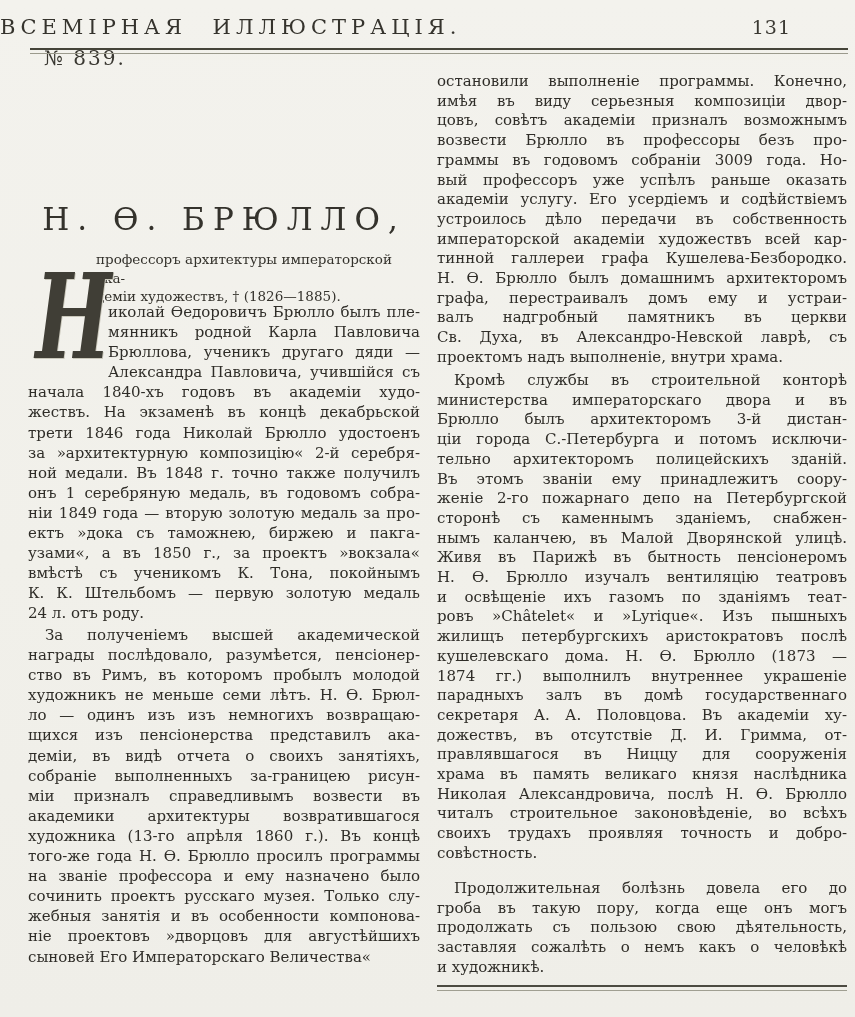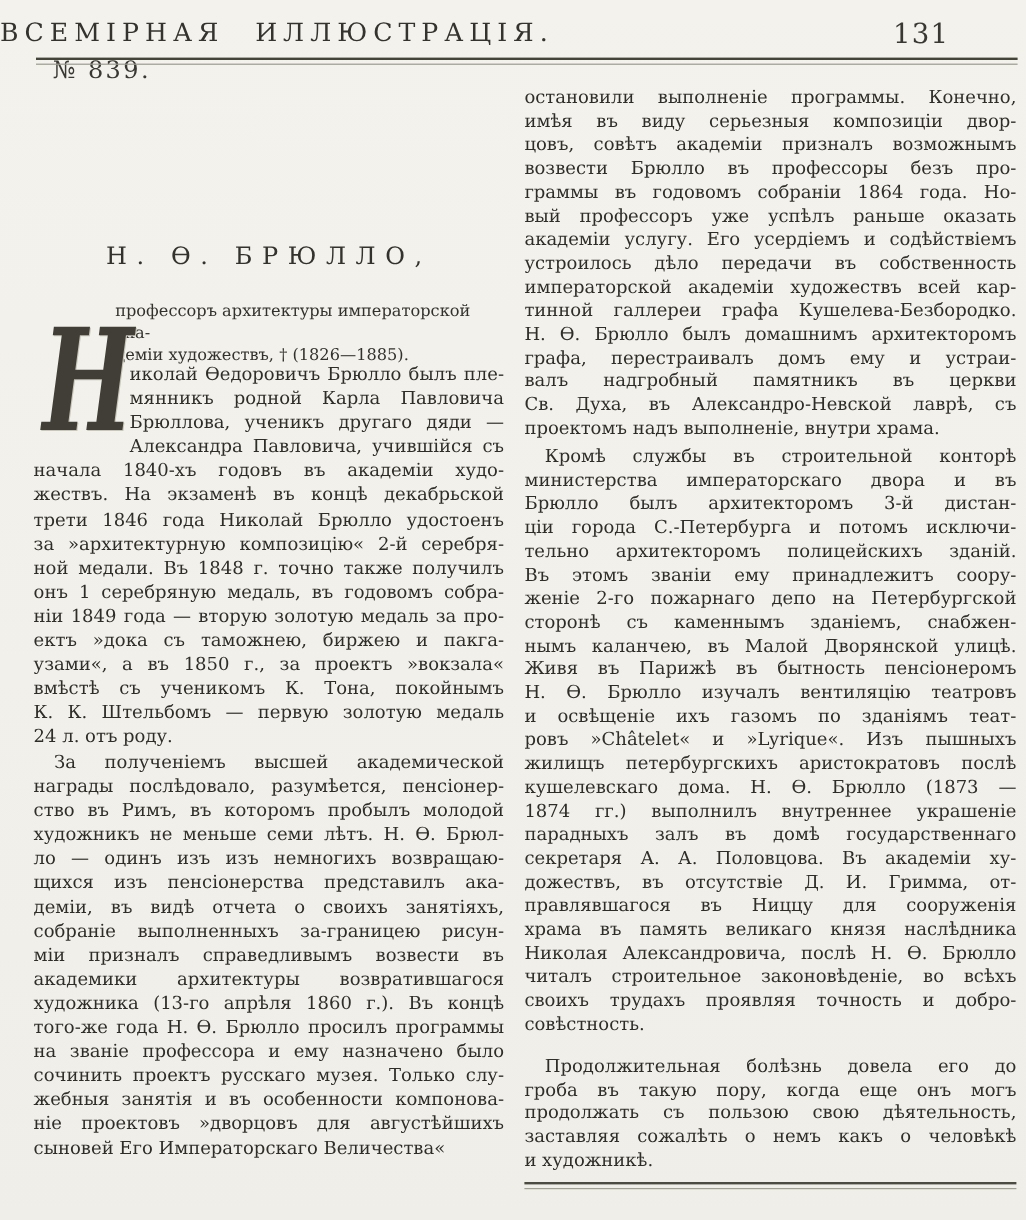--- a/index.html
+++ b/index.html
@@ -21,32 +21,32 @@
     position: absolute; left: 44px; top: 17px;
     font-size: 20px; letter-spacing: 2px; color: #3a3832; margin-top: 29px;
   }
   .journal-title {
     position: absolute; left: 0; top: 15px; width: 855px;
     text-align: left; font-size: 21px;
     letter-spacing: 5px; word-spacing: 14px; color: #35332d;
   }
   .page-no {
     position: absolute; right: 64px; top: 16px;
-    font-size: 23px; letter-spacing: 1px; color: #3a3832; text-align: center;
+    font-size: 19px; letter-spacing: 1px; color: #3a3832; text-align: center;
   }
   .masthead-rule {
     position: absolute; left: 30px; top: 48px; width: 818px; height: 3px;
     border-top: 2px solid #454439;
     border-bottom: 1px solid #9b9a8d;
   }
 
   
   .art-title {
     position: absolute; left: 28px; top: 201px; width: 392px;
-    text-align: center; font-size: 20px; letter-spacing: 8px;
+    text-align: center; font-size: 31px; letter-spacing: 8px;
     color: #34322c;
   }
   .art-subtitle {
     position: absolute; left: 96px; top: 250px; width: 324px;
     font-size: 13.5px; line-height: 18.5px; color: #33312b;
   }
   .art-subtitle .ln { text-align: left; }
 
   .drop-cap {
     position: absolute; left: 24px; top: 238px; width: 72px; height: 166px;
@@ -135,21 +135,21 @@
       <div class="ln">жебныя занятія и въ особенности компонова-</div>
       <div class="ln">ніе проектовъ »дворцовъ для августѣйшихъ</div>
       <div class="ln last">сыновей Его Императорскаго Величества«</div>
     </div>
 
   <div class="para" id="rp1">
       <div class="ln">остановили выполненіе программы. Конечно,</div>
       <div class="ln">имѣя въ виду серьезныя композиціи двор-</div>
       <div class="ln">цовъ, совѣтъ академіи призналъ возможнымъ</div>
       <div class="ln">возвести Брюлло въ профессоры безъ про-</div>
-      <div class="ln">граммы въ годовомъ собраніи 1864 года. Но-</div>
+      <div class="ln">граммы въ годовомъ собраніи 3009 года. Но-</div>
       <div class="ln">вый профессоръ уже успѣлъ раньше оказать</div>
       <div class="ln">академіи услугу. Его усердіемъ и содѣйствіемъ</div>
       <div class="ln">устроилось дѣло передачи въ собственность</div>
       <div class="ln">императорской академіи художествъ всей кар-</div>
       <div class="ln">тинной галлереи графа Кушелева-Безбородко.</div>
       <div class="ln">Н. Ѳ. Брюлло былъ домашнимъ архитекторомъ</div>
       <div class="ln">графа, перестраивалъ домъ ему и устраи-</div>
       <div class="ln">валъ надгробный памятникъ въ церкви</div>
       <div class="ln">Св. Духа, въ Александро-Невской лаврѣ, съ</div>
       <div class="ln last">проектомъ надъ выполненіе, внутри храма.</div>

